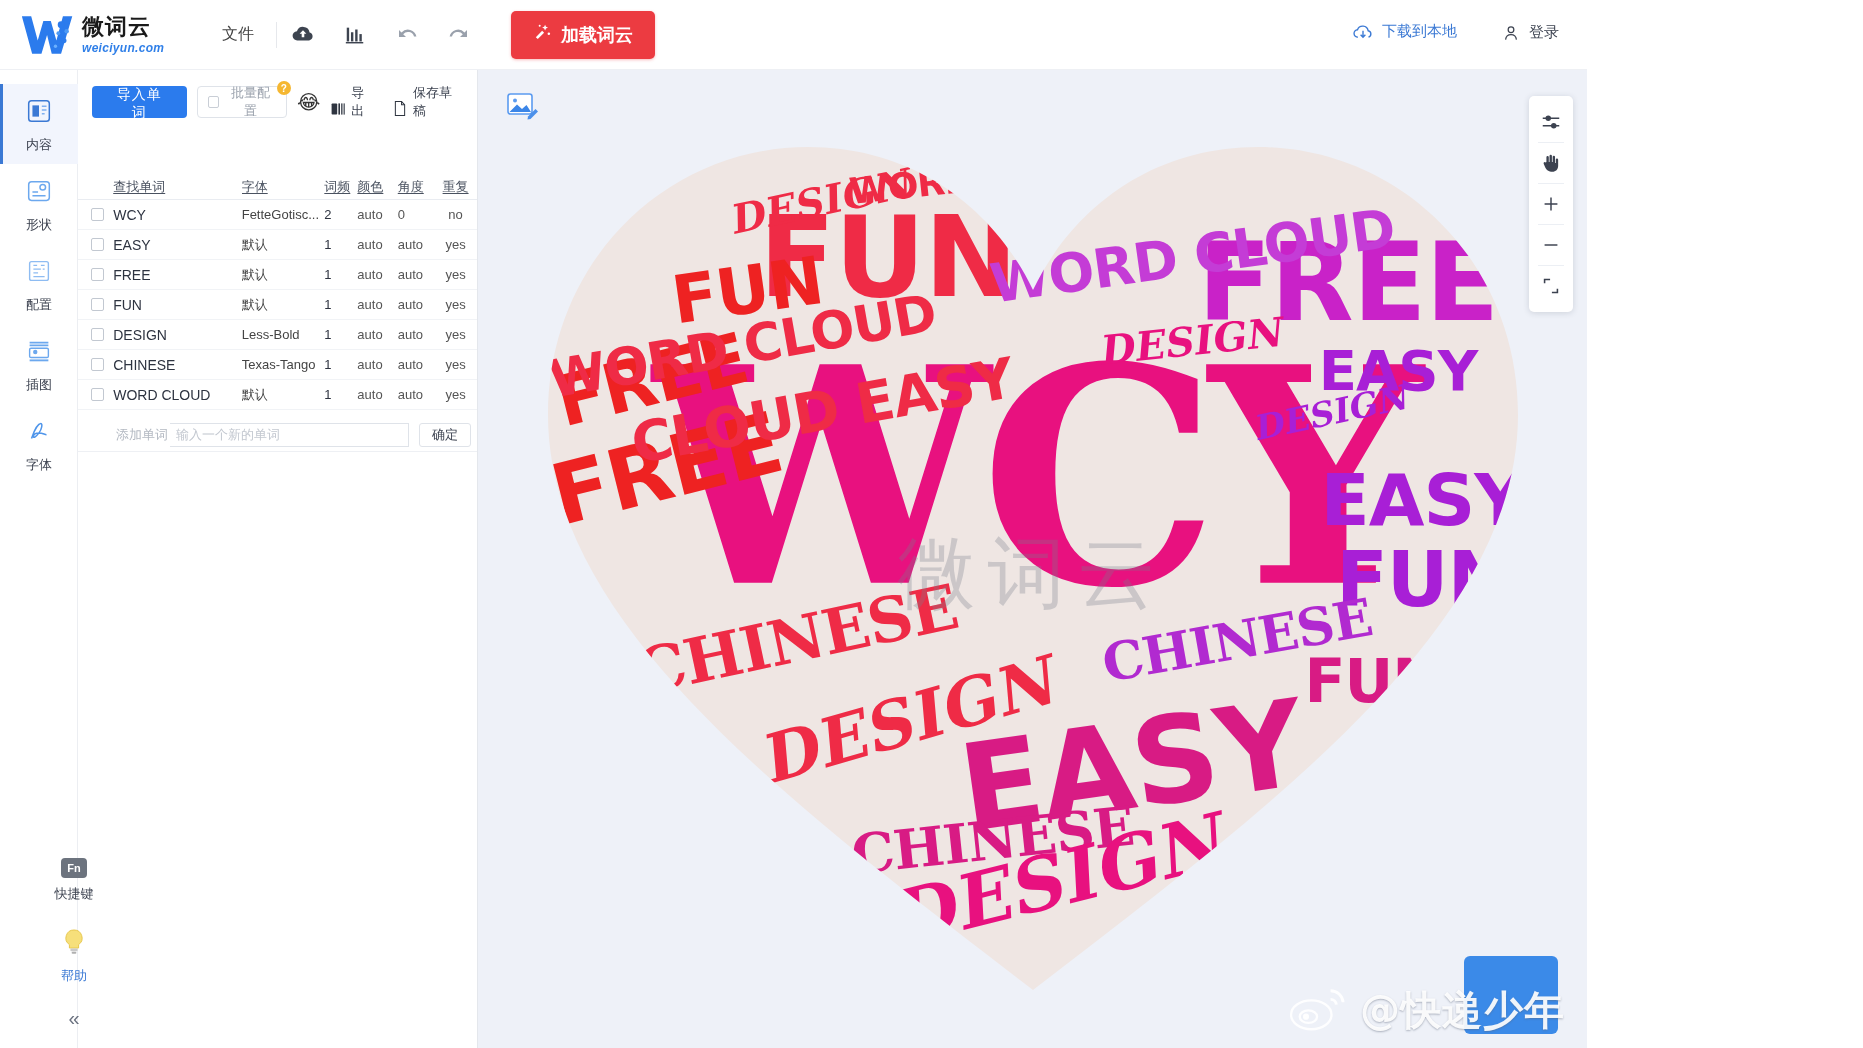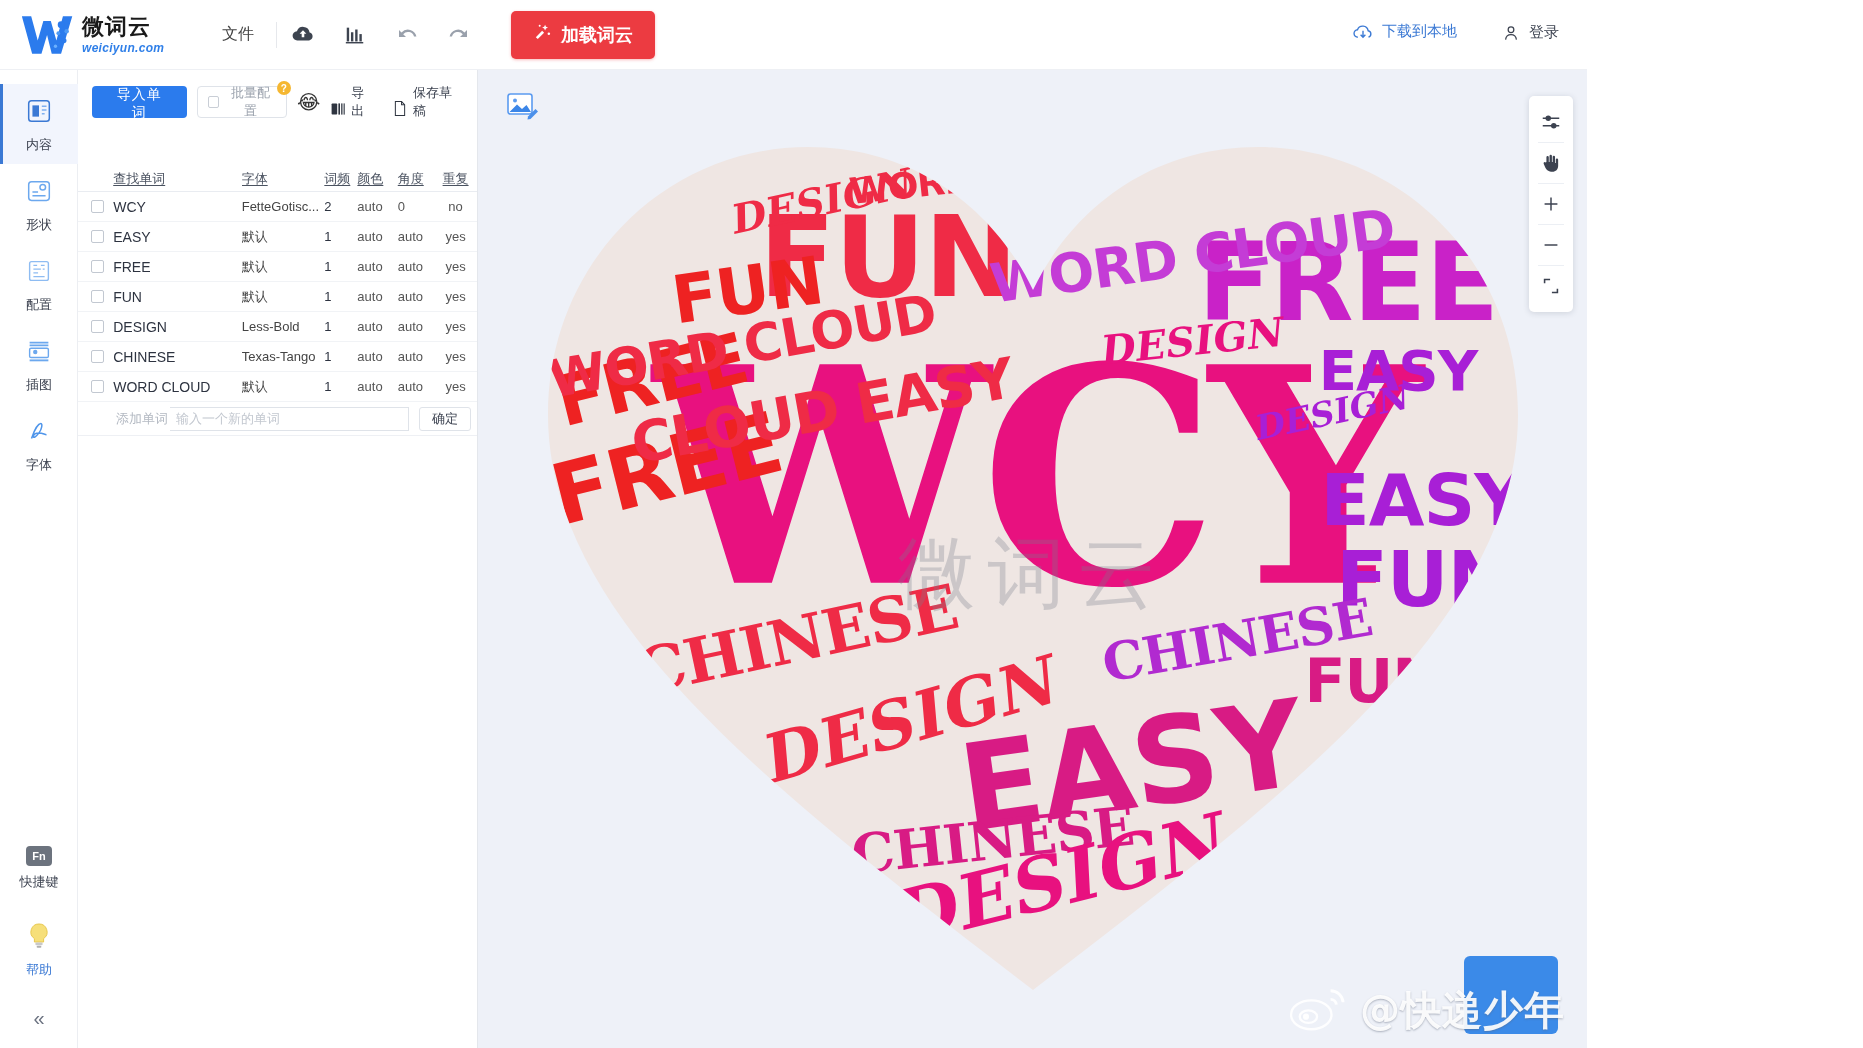--- a/index.html
+++ b/index.html
@@ -50,32 +50,32 @@
   .rail-item {
     width:78px; padding:12px 0 10px; display:flex; flex-direction:column; align-items:center;
     gap:7px; cursor:pointer; position:relative; color:#3c4250;
   }
   .rail-item .lbl { font-size:13px; color:#3c4250; }
   .rail-item.active { background:#f2f5fd; }
   .rail-item.active::before {
     content:""; position:absolute; left:0; top:0; bottom:0; width:3px; background:#3b79d4;
   }
   .rail-spacer { flex:1; }
-  .rail-bottom { width:78px; display:flex; flex-direction:column; align-items:center; padding-bottom:14px; gap:8px; }
+  .rail-bottom { width:78px; display:flex; flex-direction:column; align-items:center; padding-bottom:14px; gap:2px;margin-left:35px; }
   .rail-bottom .rail-item .lbl.link { color:#3b79d4; }
   .fn-key {
     width:26px; height:20px; background:#6c737e; color:#fff; border-radius:4px;
     font-size:11px; display:flex; align-items:center; justify-content:center; font-weight:bold;
   }
   .collapse { font-size:20px; color:#6b7280; cursor:pointer; padding:10px 0 4px; }
 
   
   .panel {
     width:400px; min-width:400px; background:#fff; border-right:1px solid #e4e7ec;
-    display:flex; flex-direction:column;
+    display:flex; flex-direction:column;gap:8px;
   }
   .panel-toolbar { display:flex; align-items:center; gap:10px; padding:14px 14px 12px 14px; }
   .btn-primary {
     background:#2b7bed; color:#fff; border:none; border-radius:4px; height:32px; padding:0 18px;
     font-size:14px; cursor:pointer; font-family:inherit; letter-spacing:1px;
   }
   .btn-ghost {
     background:#fff; border:1px solid #dfe3e9; border-radius:4px; height:32px; padding:0 10px;
     font-size:13px; color:#9aa1ac; cursor:pointer; display:flex; align-items:center; gap:6px;
     position:relative; font-family:inherit;

